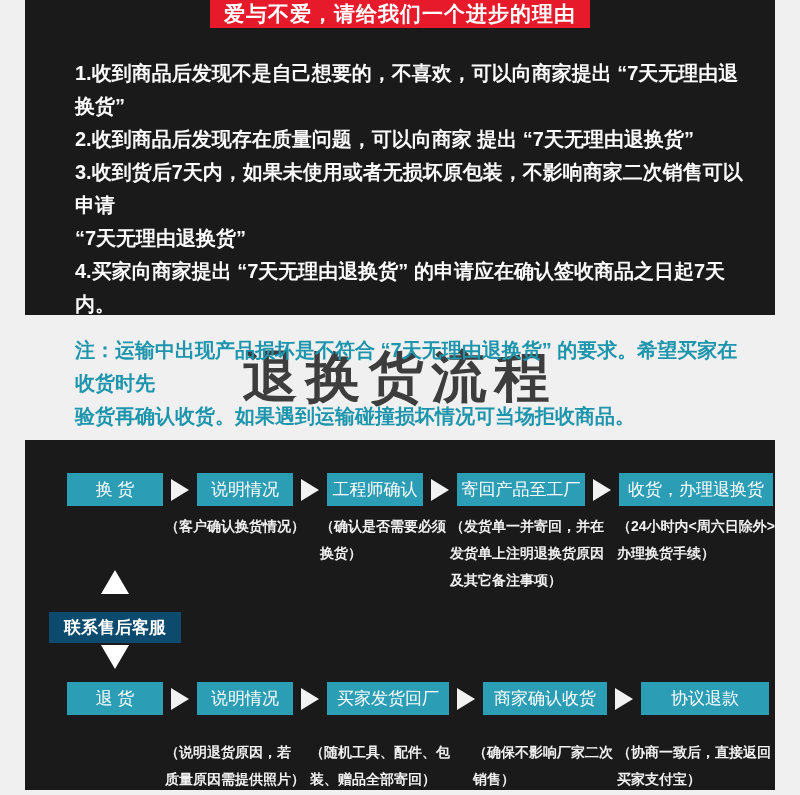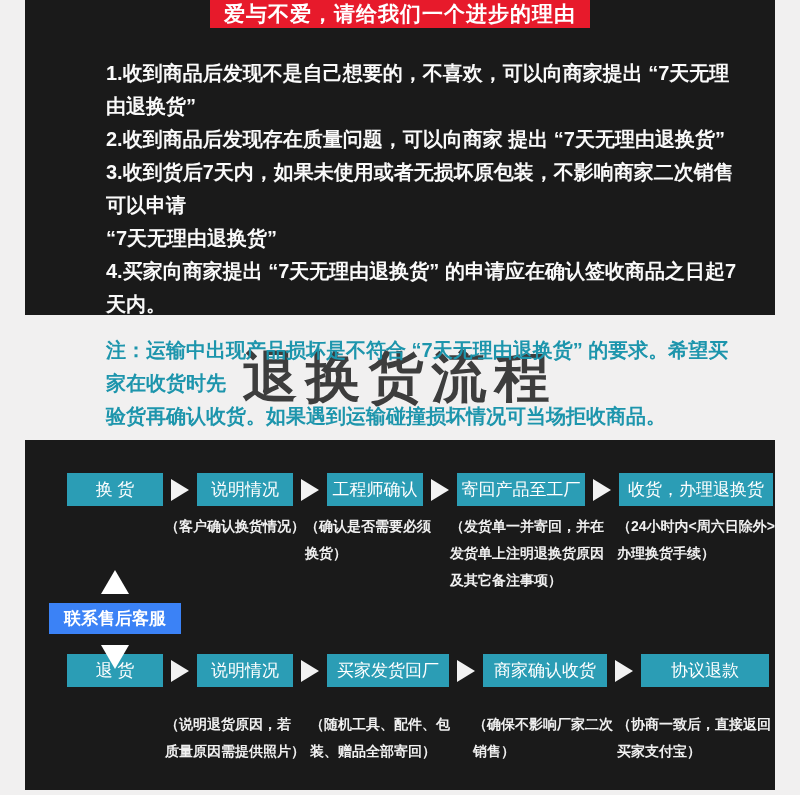--- a/index.html
+++ b/index.html
@@ -13,21 +13,21 @@
     width:750px;margin:0 auto;background:#1a1a1a;color:#f5f5f5;
     box-sizing:border-box;position:relative;
   }
   
   .policy-box{height:315px;}
   .ribbon{
     position:absolute;top:0;left:50%;transform:translateX(-50%);
     height:28px;line-height:28px;padding:0 14px;white-space:nowrap;
     color:#fff;font-weight:bold;font-size:21px;letter-spacing:1px;
   }
-  .policy-list{padding:57px 28px 0 50px;margin-left:31px;}
+  .policy-list{padding:57px 28px 0 50px;}
   .policy-item{
     font-size:20px;font-weight:bold;line-height:33px;color:#fafafa;
     white-space:pre-line;
   }
   .policy-note{
     margin-top:13px;font-size:20px;font-weight:bold;line-height:33px;
     white-space:pre-line;
   }
   
   .title-section{height:125px;display:flex;align-items:center;justify-content:center;}
@@ -50,37 +50,37 @@
     border-left:18px solid #f2f2f2;
     border-top:11px solid transparent;
     border-bottom:11px solid transparent;
   }
   .caption-strip{position:relative;margin-top:7px;height:81px;}
   .caption-strip2{position:relative;margin-top:24px;height:54px;}
   .fcap{
     position:absolute;top:0;color:#f0f0f0;font-size:14px;font-weight:bold;
     line-height:27px;white-space:pre-line;
   }
-  .row2{margin-top:60px;}
+  .row2{margin-top:88px;}
   .connector{position:absolute;left:0;top:0;width:0;height:0;}
   .tri-up{
     position:absolute;width:0;height:0;
     border-bottom:24px solid #fff;
     border-left:14px solid transparent;
     border-right:14px solid transparent;
   }
   .tri-down{
     position:absolute;width:0;height:0;
     border-top:24px solid #fff;
     border-left:14px solid transparent;
     border-right:14px solid transparent;
   }
   .connector-box{
-    position:absolute;background:#3b82f6;color:#fff;font-weight:bold;
-    font-size:17px;height:31px;line-height:31px;text-align:center;width:132px;
+    position:absolute;background:#0c4a6e;color:#fff;font-weight:bold;
+    font-size:17px;height:31px;line-height:31px;text-align:center;width:132px;margin-top:9px;
   }
   .bottom-strip{height:5px;}
 </style>
 </head>
 <body>
 
 <div class="dark-box policy-box">
   <div class="ribbon" style="background:#e71a2b">爱与不爱，请给我们一个进步的理由</div>
   <div class="policy-list">
     <div class="policy-item">1.收到商品后发现不是自己想要的，不喜欢，可以向商家提出 “7天无理由退换货”</div>
@@ -114,21 +114,21 @@
       </div>
     <div class="fbox w128">寄回产品至工厂</div>
     <div class="azone">
         <div class="tri-right"></div>
       </div>
     <div class="fbox w154">收货，办理退换货</div>
   </div>
 
   <div class="caption-strip">
     <div class="fcap" style="left:140px">（客户确认换货情况）</div>
-    <div class="fcap" style="left:280px">（确认是否需要必须
+    <div class="fcap" style="left:295px">（确认是否需要必须
 换货）</div>
     <div class="fcap" style="left:425px">（发货单一并寄回，并在
 发货单上注明退换货原因
 及其它备注事项）</div>
     <div class="fcap" style="left:592px">（24小时内&lt;周六日除外&gt;
 办理换货手续）</div>
   </div>
 
   <div class="connector">
     <div class="tri-up" style="left:76px;top:130px"></div>

